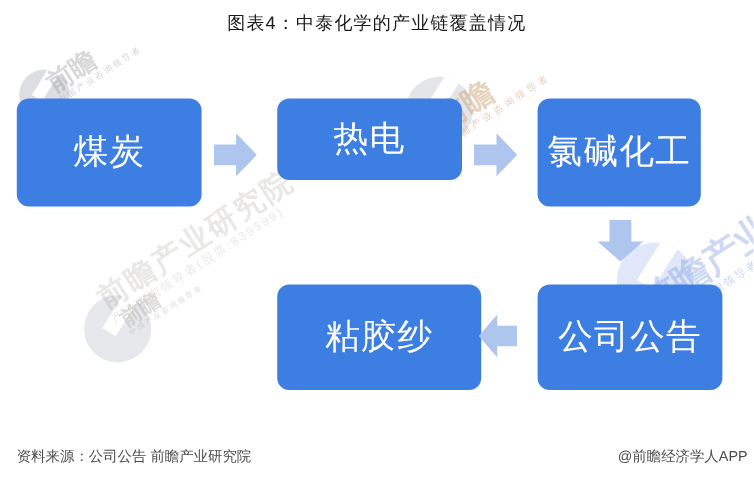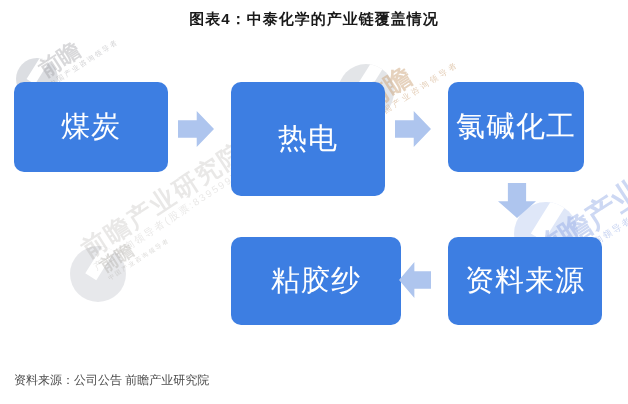--- a/index.html
+++ b/index.html
@@ -11,42 +11,42 @@
     overflow: hidden;
     font-family: "Liberation Sans", sans-serif;
   }
 
   
   #chart-title {
     position: absolute;
     top: 10px; left: 0; right: 0;
     text-align: center;
     font-size: 15px;
-    font-weight: bold;
+    font-weight: normal;
     color: #1a1a1a;
     letter-spacing: 1px;
     z-index: 3;
   }
 
   
   .node {
     position: absolute;
     background: #3d7ee2;
     border-radius: 10px;
     display: flex;
     align-items: center;
     justify-content: center;
     color: #ffffff;
     font-size: 29px;
     font-family: "DejaVu Serif", "Liberation Serif", serif;
     letter-spacing: 1px;
     z-index: 2;
   }
   #node-coal          { left: 14px;  top: 82px;  width: 154px; height: 90px; }
-  #node-thermal       { left: 231px; top: 82px;  width: 154px; height: 114px; }
+  #node-thermal       { left: 231px; top: 82px;  width: 154px; height: 68px; }
   #node-chlor-alkali  { left: 448px; top: 82px;  width: 136px; height: 90px; }
   #node-viscose-yarn  { left: 231px; top: 237px; width: 170px; height: 88px; }
   #node-viscose-fiber { left: 448px; top: 237px; width: 154px; height: 88px; }
 
   
   .arrow {
     position: absolute;
     background: #aec5ee;
     z-index: 2;
   }
@@ -154,25 +154,26 @@
   <div class="node" id="node-thermal">
     <span>热电</span>
   </div>
   <div class="node" id="node-chlor-alkali">
     <span>氯碱化工</span>
   </div>
   <div class="node" id="node-viscose-yarn">
     <span>粘胶纱</span>
   </div>
   <div class="node" id="node-viscose-fiber">
-    <span>资料来源</span>
+    <span>公司公告</span>
   </div>
 
   <div class="arrow arrow-right" id="arrow-1"></div>
   <div class="arrow arrow-right" id="arrow-2"></div>
   <div class="arrow arrow-down" id="arrow-3"></div>
   <div class="arrow arrow-left" id="arrow-4"></div>
 
   <div id="footer">
     <span>资料来源：公司公告 前瞻产业研究院</span>
+    <span>@前瞻经济学人APP</span>
   </div>
 
 </div>
 
 </body></html>

